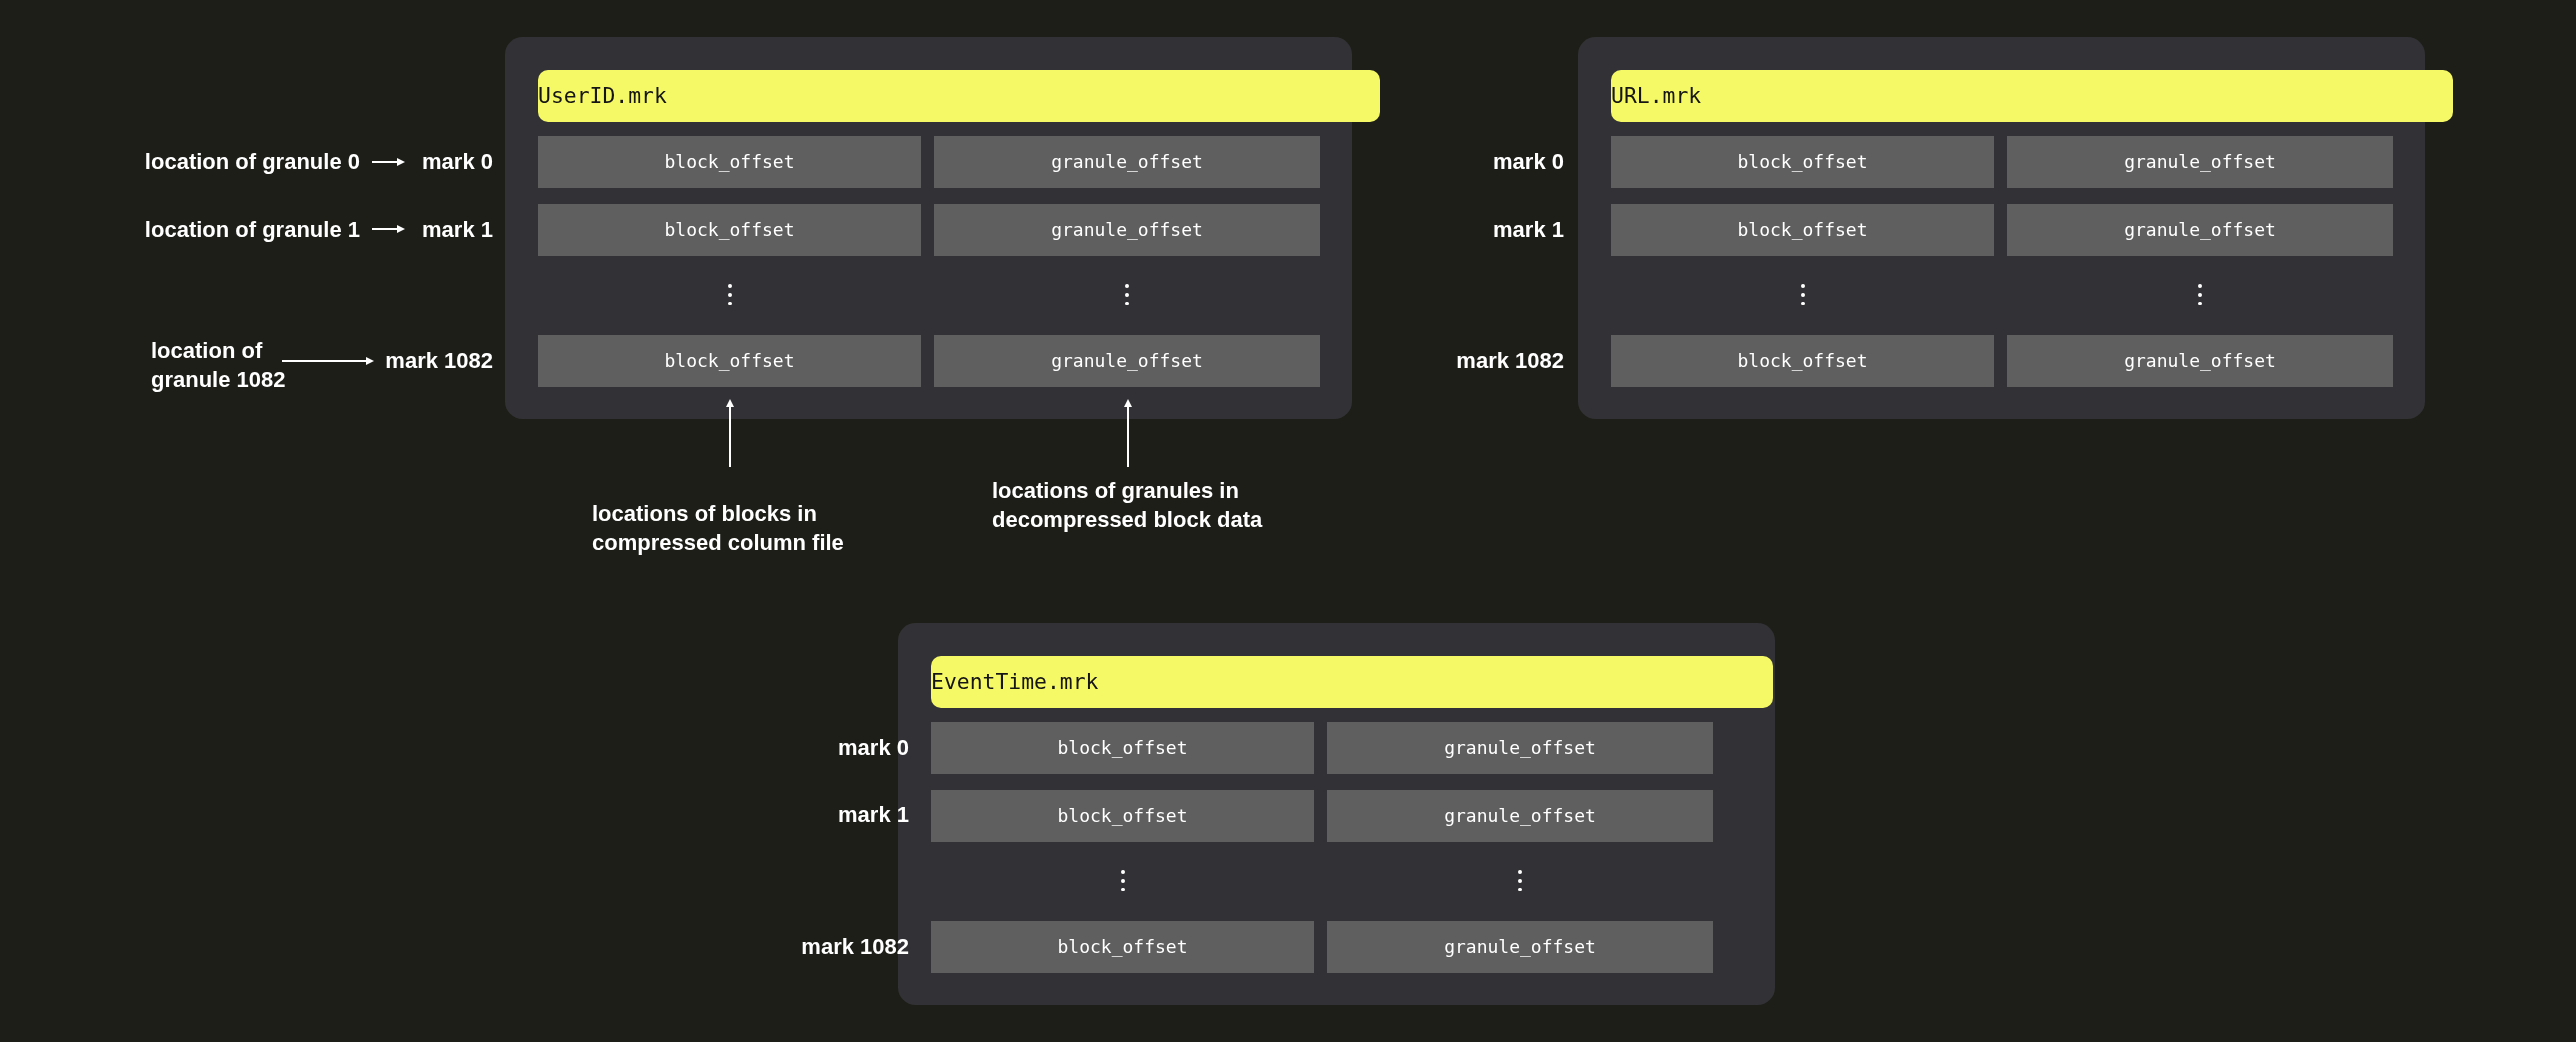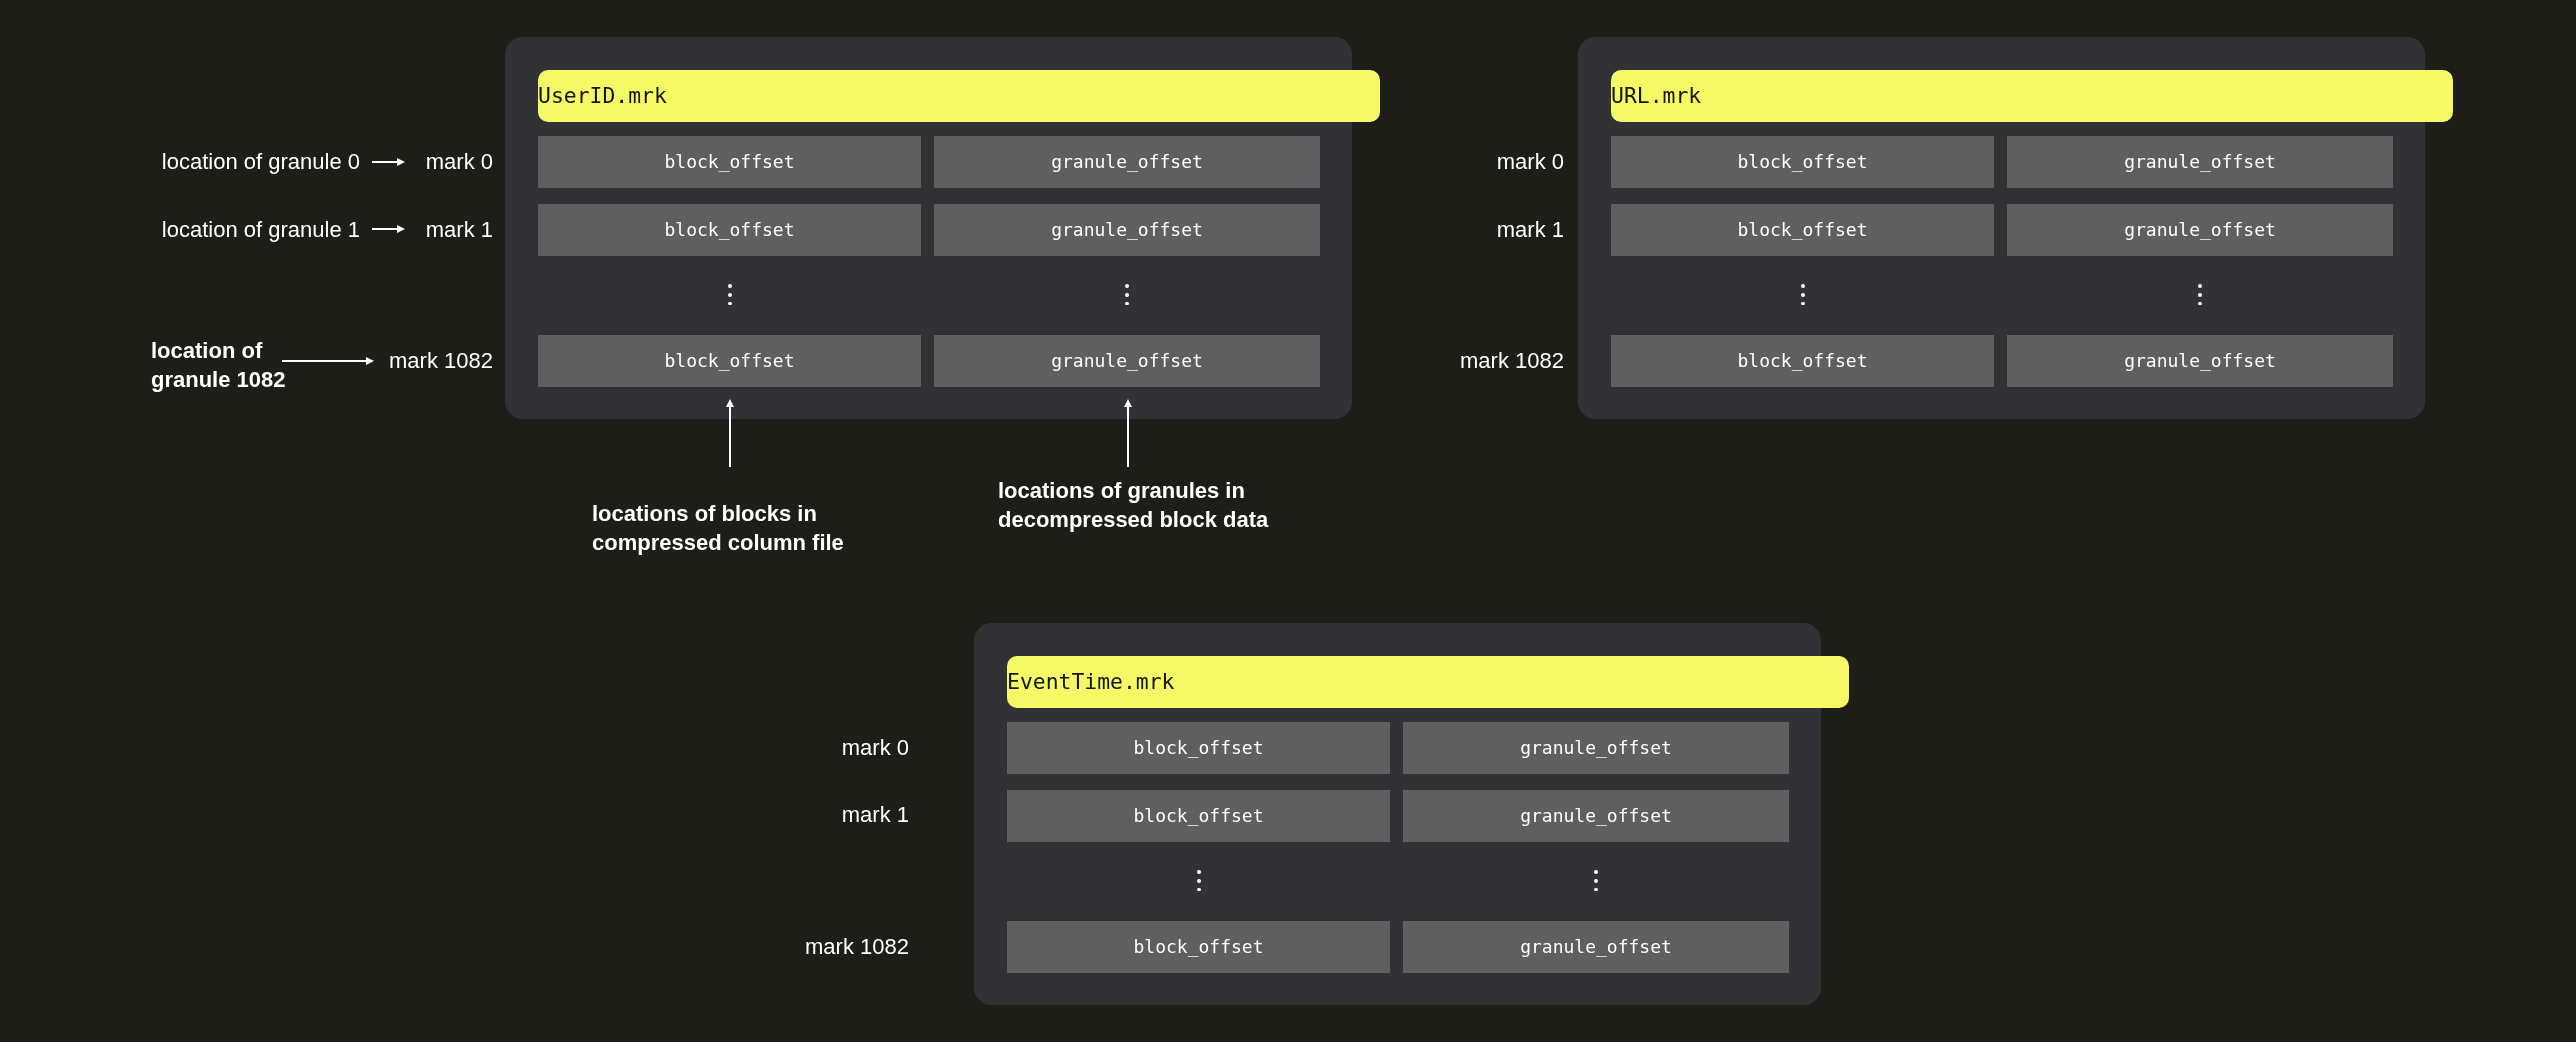--- a/index.html
+++ b/index.html
@@ -42,21 +42,21 @@
   .r1{top:167px;}
   .r2{top:298px;}
   
   .dots{position:absolute;top:247px;width:3.8px;display:flex;flex-direction:column;gap:5px;}
   .dots i{display:block;width:3.8px;height:3.8px;border-radius:50%;background:var(--cell-text);}
   .dl{left:223px;}
   .dr{left:620px;}
   
   .mark,.lnote{
     position:absolute;color:var(--label-text);
-    font-size:22px;font-weight:400;line-height:28px;height:28px;
+    font-size:22px;font-weight:700;line-height:28px;height:28px;
     white-space:nowrap;text-align:right;
   }
   .lnote2,.bnote{
     position:absolute;color:var(--label-text);
     font-size:22px;font-weight:700;line-height:29px;white-space:nowrap;
   }
   
   .ah{position:absolute;height:1.9px;background:var(--arrow);}
   .ah::after{
     content:"";position:absolute;right:-8.2px;top:50%;transform:translateY(-50%);
@@ -108,21 +108,21 @@
       </div>
     <div class="dots dr">
         <i></i>
         <i></i>
         <i></i>
       </div>
     <div class="cell cl r2">block_offset</div>
     <div class="cell cr r2">granule_offset</div>
   </section>
 
-  <section class="panel" style="left:974px;top:623px;">
+  <section class="panel" style="left:898px;top:623px;padding-left:30px;">
     <div class="hdr">EventTime.mrk</div>
     <div class="cell cl r0">block_offset</div>
     <div class="cell cr r0">granule_offset</div>
     <div class="cell cl r1">block_offset</div>
     <div class="cell cr r1">granule_offset</div>
     <div class="dots dl">
         <i></i>
         <i></i>
         <i></i>
       </div>
@@ -158,19 +158,19 @@
   <div class="ah" style="left:372px;top:228px;width:25px;"></div>
   <div class="ah" style="left:282px;top:360px;width:84px;"></div>
 
   <div class="av" style="left:729px;top:407px;height:60px;"></div>
   <div class="av" style="left:1127px;top:407px;height:60px;"></div>
 
   <div class="bnote" style="left:592px;top:499px;">
     <div>locations of blocks in</div>
     <div>compressed column file</div>
   </div>
-  <div class="bnote" style="left:992px;top:476px;margin-left:6px;">
+  <div class="bnote" style="left:992px;top:476px;">
     <div>locations of granules in</div>
     <div>decompressed block data</div>
   </div>
 
 </div>
 
 
 </body></html>

